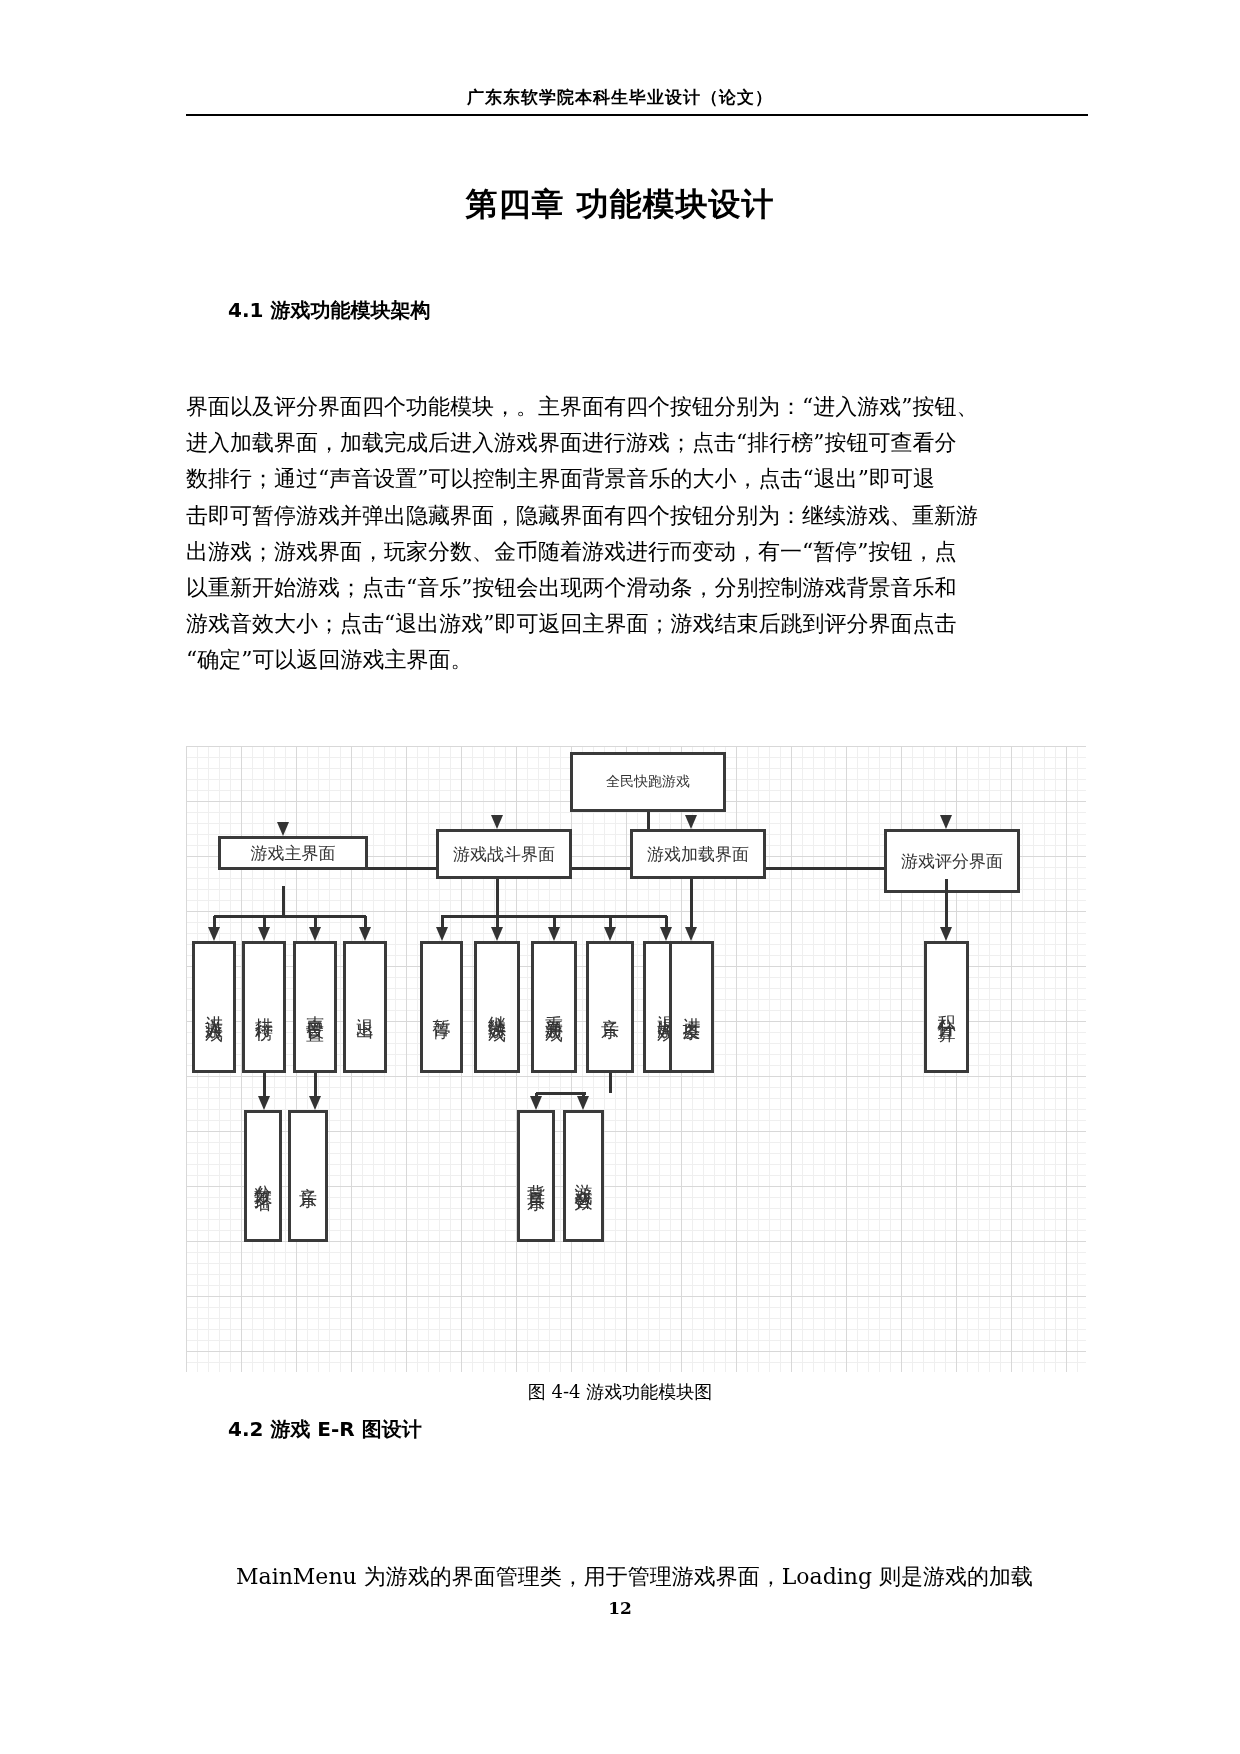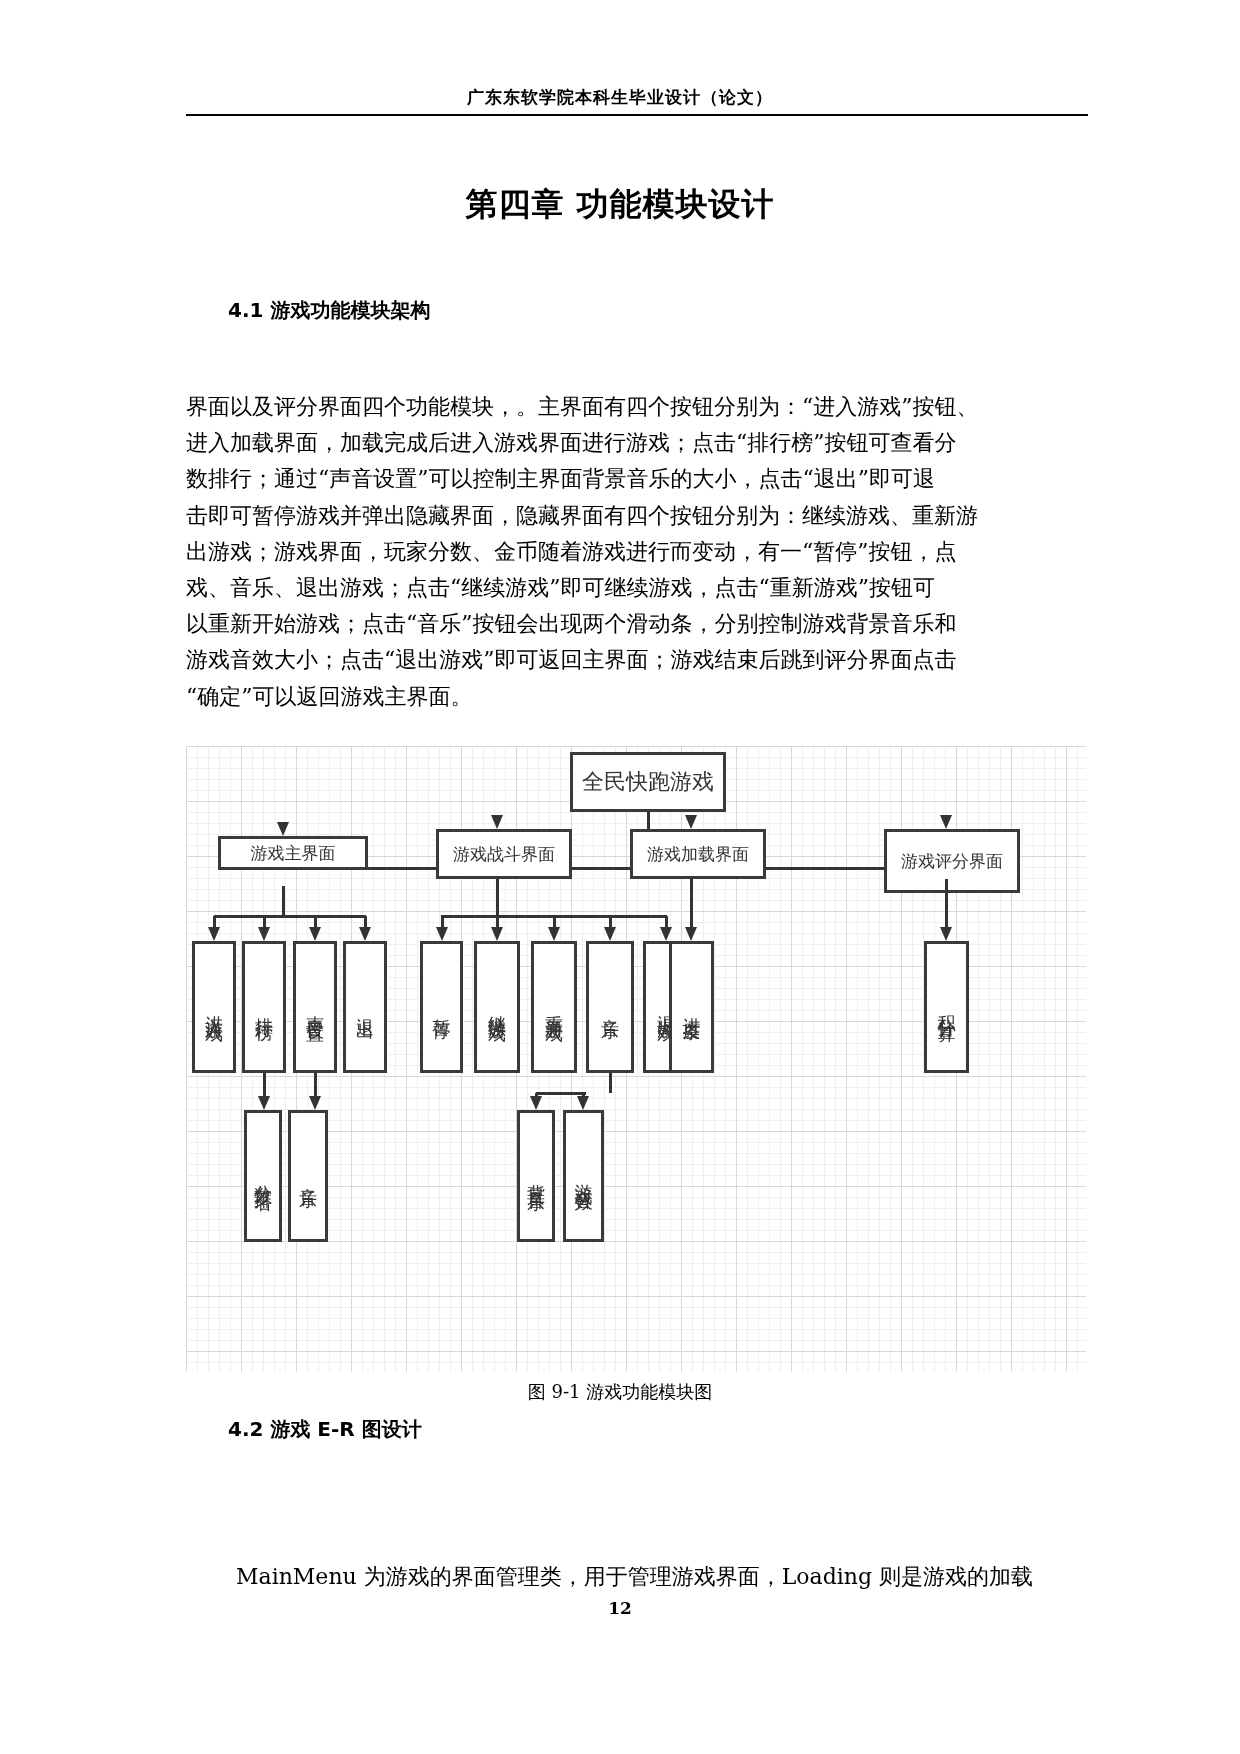--- a/index.html
+++ b/index.html
@@ -22,21 +22,21 @@
          background-image:
            linear-gradient(#d8d8d8 1px, transparent 1px),
            linear-gradient(90deg, #d8d8d8 1px, transparent 1px),
            linear-gradient(#efefef 1px, transparent 1px),
            linear-gradient(90deg, #efefef 1px, transparent 1px);
          background-size: 55px 55px, 55px 55px, 11px 11px, 11px 11px; }
   .node { position: absolute; box-sizing: border-box; border: 3px solid #3a3a3a; background: #fff;
           display: flex; align-items: center; justify-content: center;
           font-family: "DejaVu Sans", sans-serif; color: #333; }
   .node.h { font-size: 17px; }
-  .node.root { font-size: 22px; }
+  .node.root { font-size: 14px; }
   .node.v { font-size: 18px; writing-mode: vertical-rl; text-orientation: upright; letter-spacing: 3px; }
   .line { position: absolute; background: #333; }
   .arrow { position: absolute; width: 0; height: 0; border-left: 6px solid transparent;
            border-right: 6px solid transparent; border-top: 14px solid #333; }
   .caption { position: absolute; top: 1380px; left: 0; width: 1240px; text-align: center; font-size: 18px; }
   .last-line { position: absolute; top: 1562px; left: 236px; font-size: 22px; white-space: nowrap; }
   .page-num { position: absolute; top: 1598px; left: 0; width: 1240px; text-align: center; font-size: 17px; font-weight: bold; }
 </style>
 </head>
 <body>
@@ -46,21 +46,20 @@
 
 <div class="chapter-title">第四章  功能模块设计</div>
 <div class="section-title s41">4.1 游戏功能模块架构</div>
 
 <div class="body-para">
   <span>界面以及评分界面四个功能模块，。主界面有四个按钮分别为：“进入游戏”按钮、</span>
   <span>进入加载界面，加载完成后进入游戏界面进行游戏；点击“排行榜”按钮可查看分</span>
   <span>数排行；通过“声音设置”可以控制主界面背景音乐的大小，点击“退出”即可退</span>
   <span>击即可暂停游戏并弹出隐藏界面，隐藏界面有四个按钮分别为：继续游戏、重新游</span>
   <span>出游戏；游戏界面，玩家分数、金币随着游戏进行而变动，有一“暂停”按钮，点</span>
-  <span>戏、音乐、退出游戏；点击“继续游戏”即可继续游戏，点击“重新游戏”按钮可</span>
   <span>以重新开始游戏；点击“音乐”按钮会出现两个滑动条，分别控制游戏背景音乐和</span>
   <span>游戏音效大小；点击“退出游戏”即可返回主界面；游戏结束后跳到评分界面点击</span>
   <span>“确定”可以返回游戏主界面。</span>
 </div>
 
 <div class="diagram">
     <div class="node root" style="left: 384px; top: 6px; width: 156px; height: 60px;">全民快跑游戏</div>
     <div class="line" style="left: 461px; top: 66px; width: 3px; height: 56px;"></div>
     <div class="line" style="left: 97px; top: 121px; width: 664px; height: 3px;"></div>
     <div class="line" style="left: 96px; top: 122px; width: 3px;"></div>
@@ -121,16 +120,16 @@
     <div class="line" style="left: 423px; top: 327px; width: 3px; height: 20px;"></div>
     <div class="line" style="left: 350px; top: 346px; width: 50px; height: 3px;"></div>
     <div class="line" style="left: 349px; top: 347px; width: 3px; height: 5px;"></div>
     <div class="arrow" style="left: 344px; top: 350px;"></div>
     <div class="node v" style="left: 331px; top: 364px; width: 38px; height: 132px;">背景音乐</div>
     <div class="line" style="left: 396px; top: 347px; width: 3px; height: 5px;"></div>
     <div class="arrow" style="left: 391px; top: 350px;"></div>
     <div class="node v" style="left: 377px; top: 364px; width: 41px; height: 132px;">游戏音效</div>
   </div>
 
-<div class="caption">图 9-1 游戏功能模块图</div>
+<div class="caption">图 4-4 游戏功能模块图</div>
 <div class="section-title s42">4.2 游戏 E-R 图设计</div>
 <div class="last-line">MainMenu 为游戏的界面管理类，用于管理游戏界面，Loading 则是游戏的加载</div>
 <div class="page-num">12</div>
 
 </body></html>

